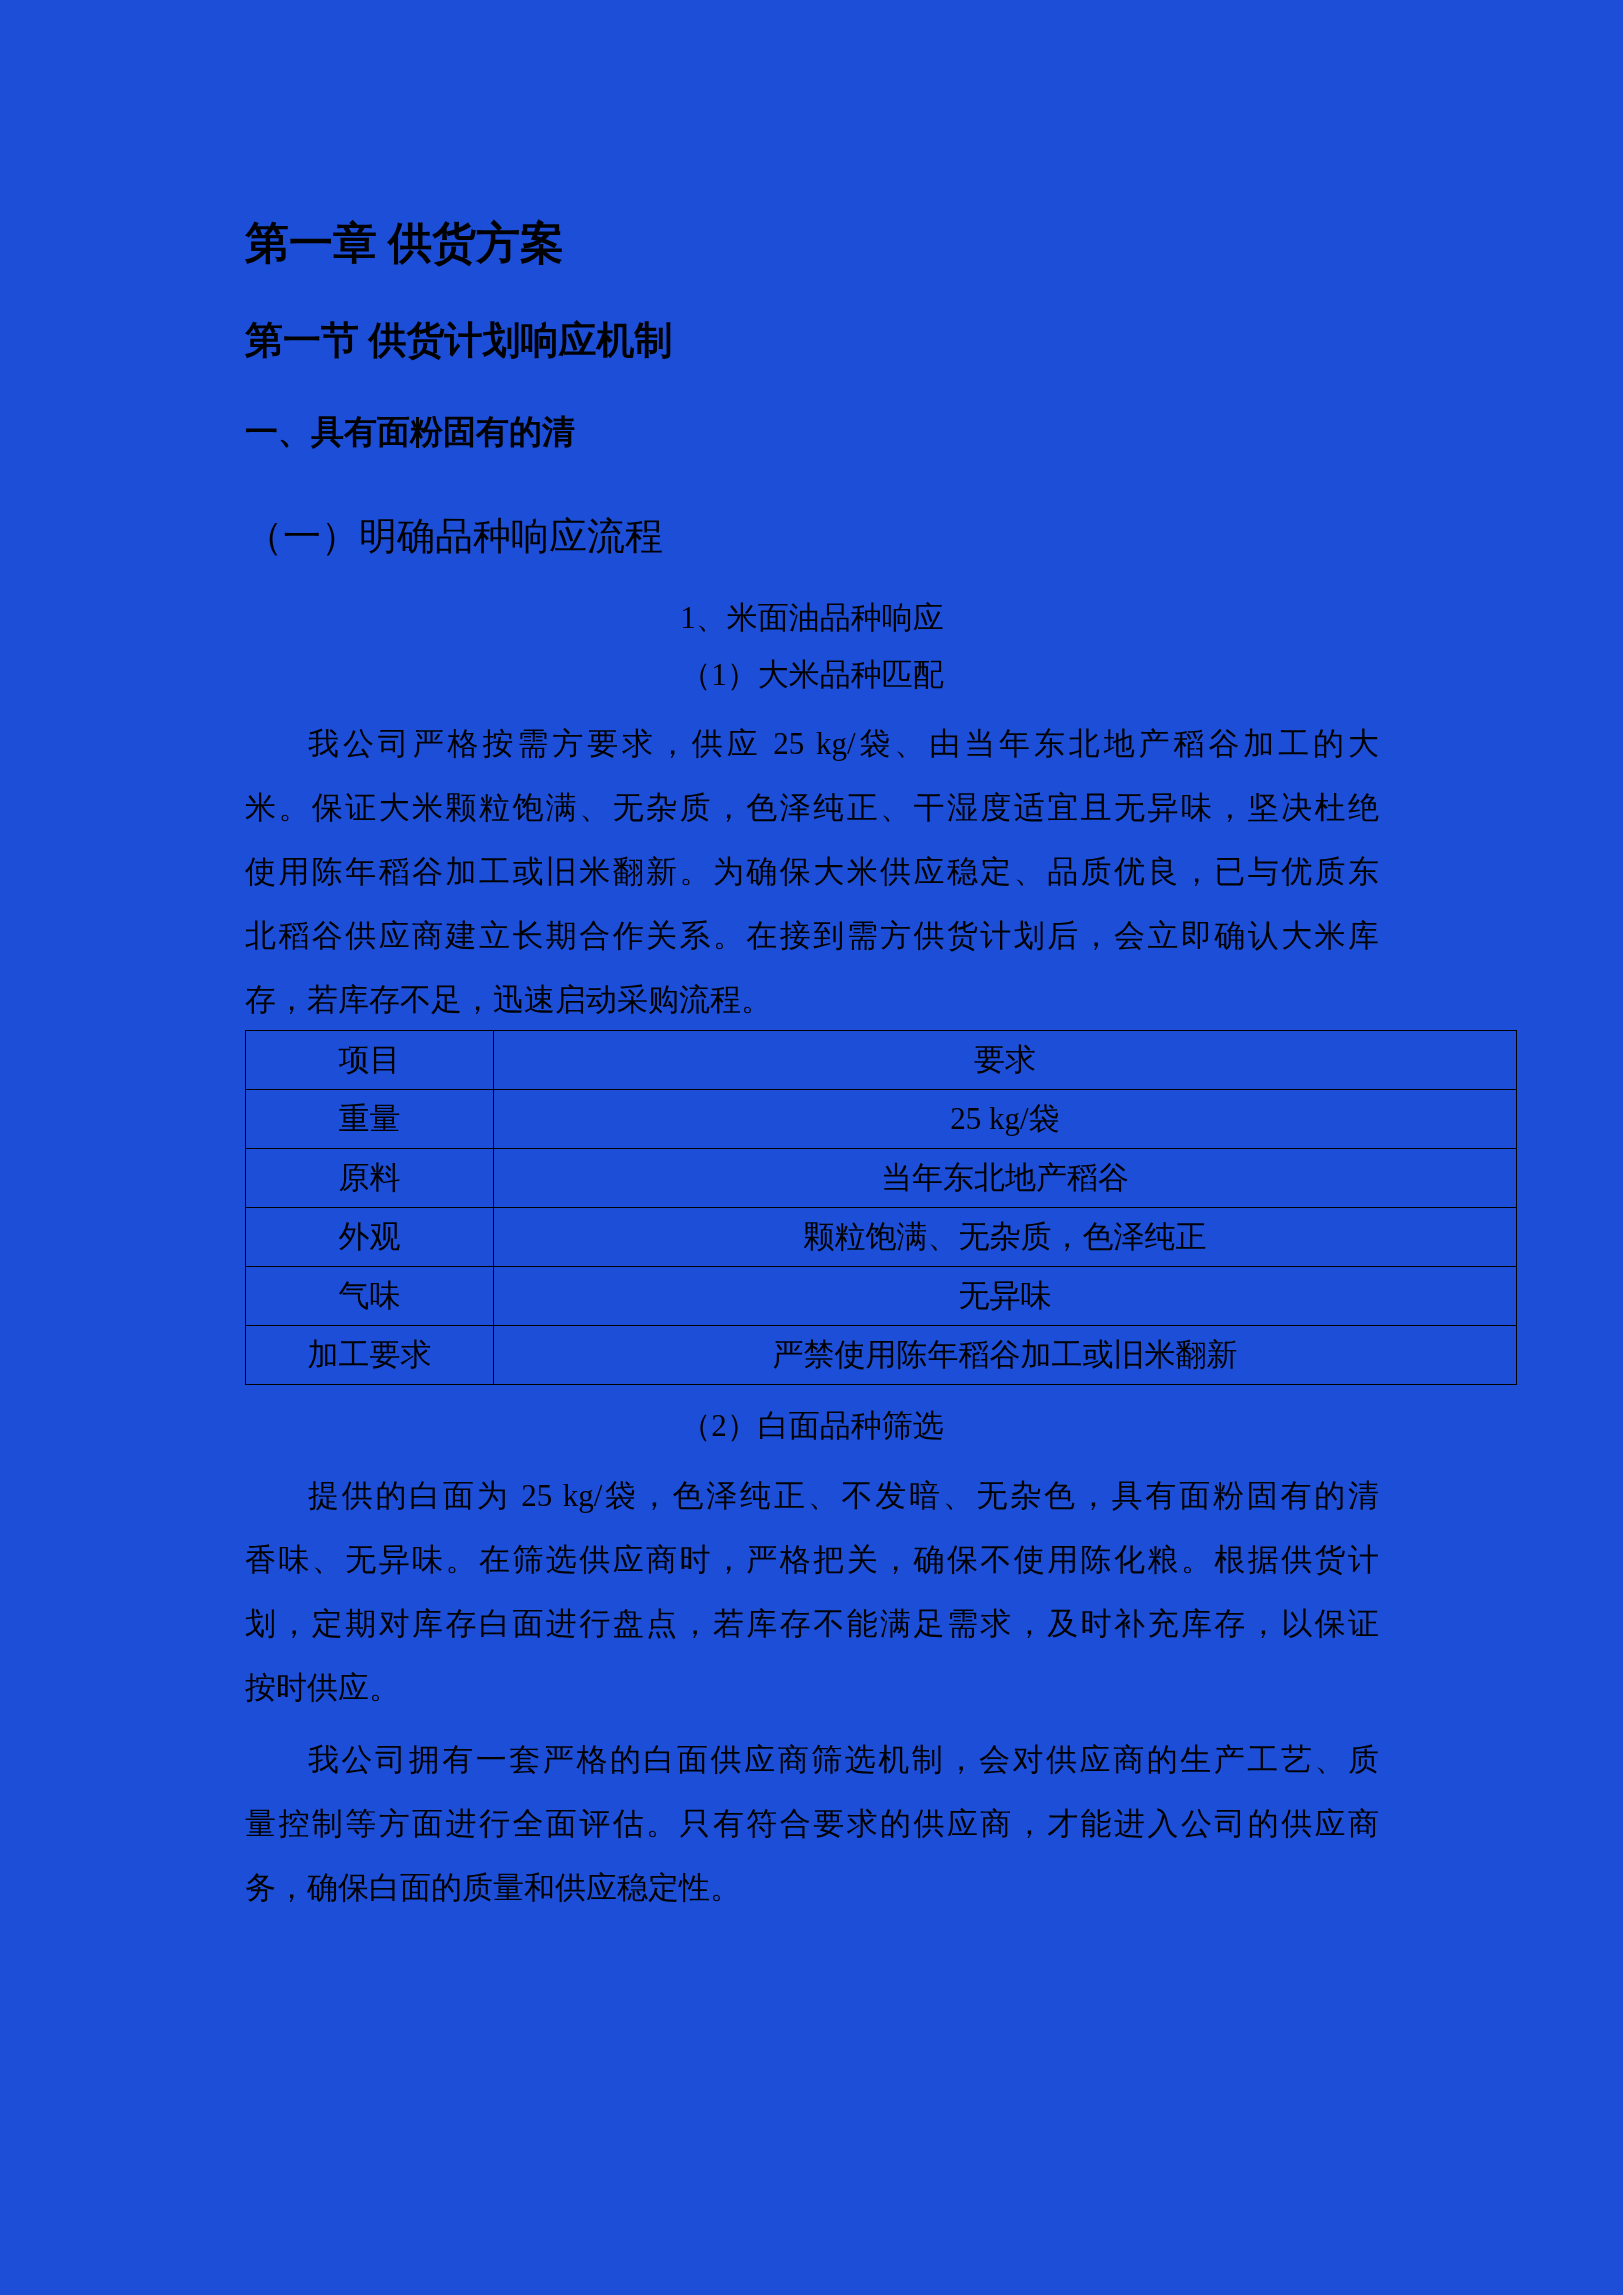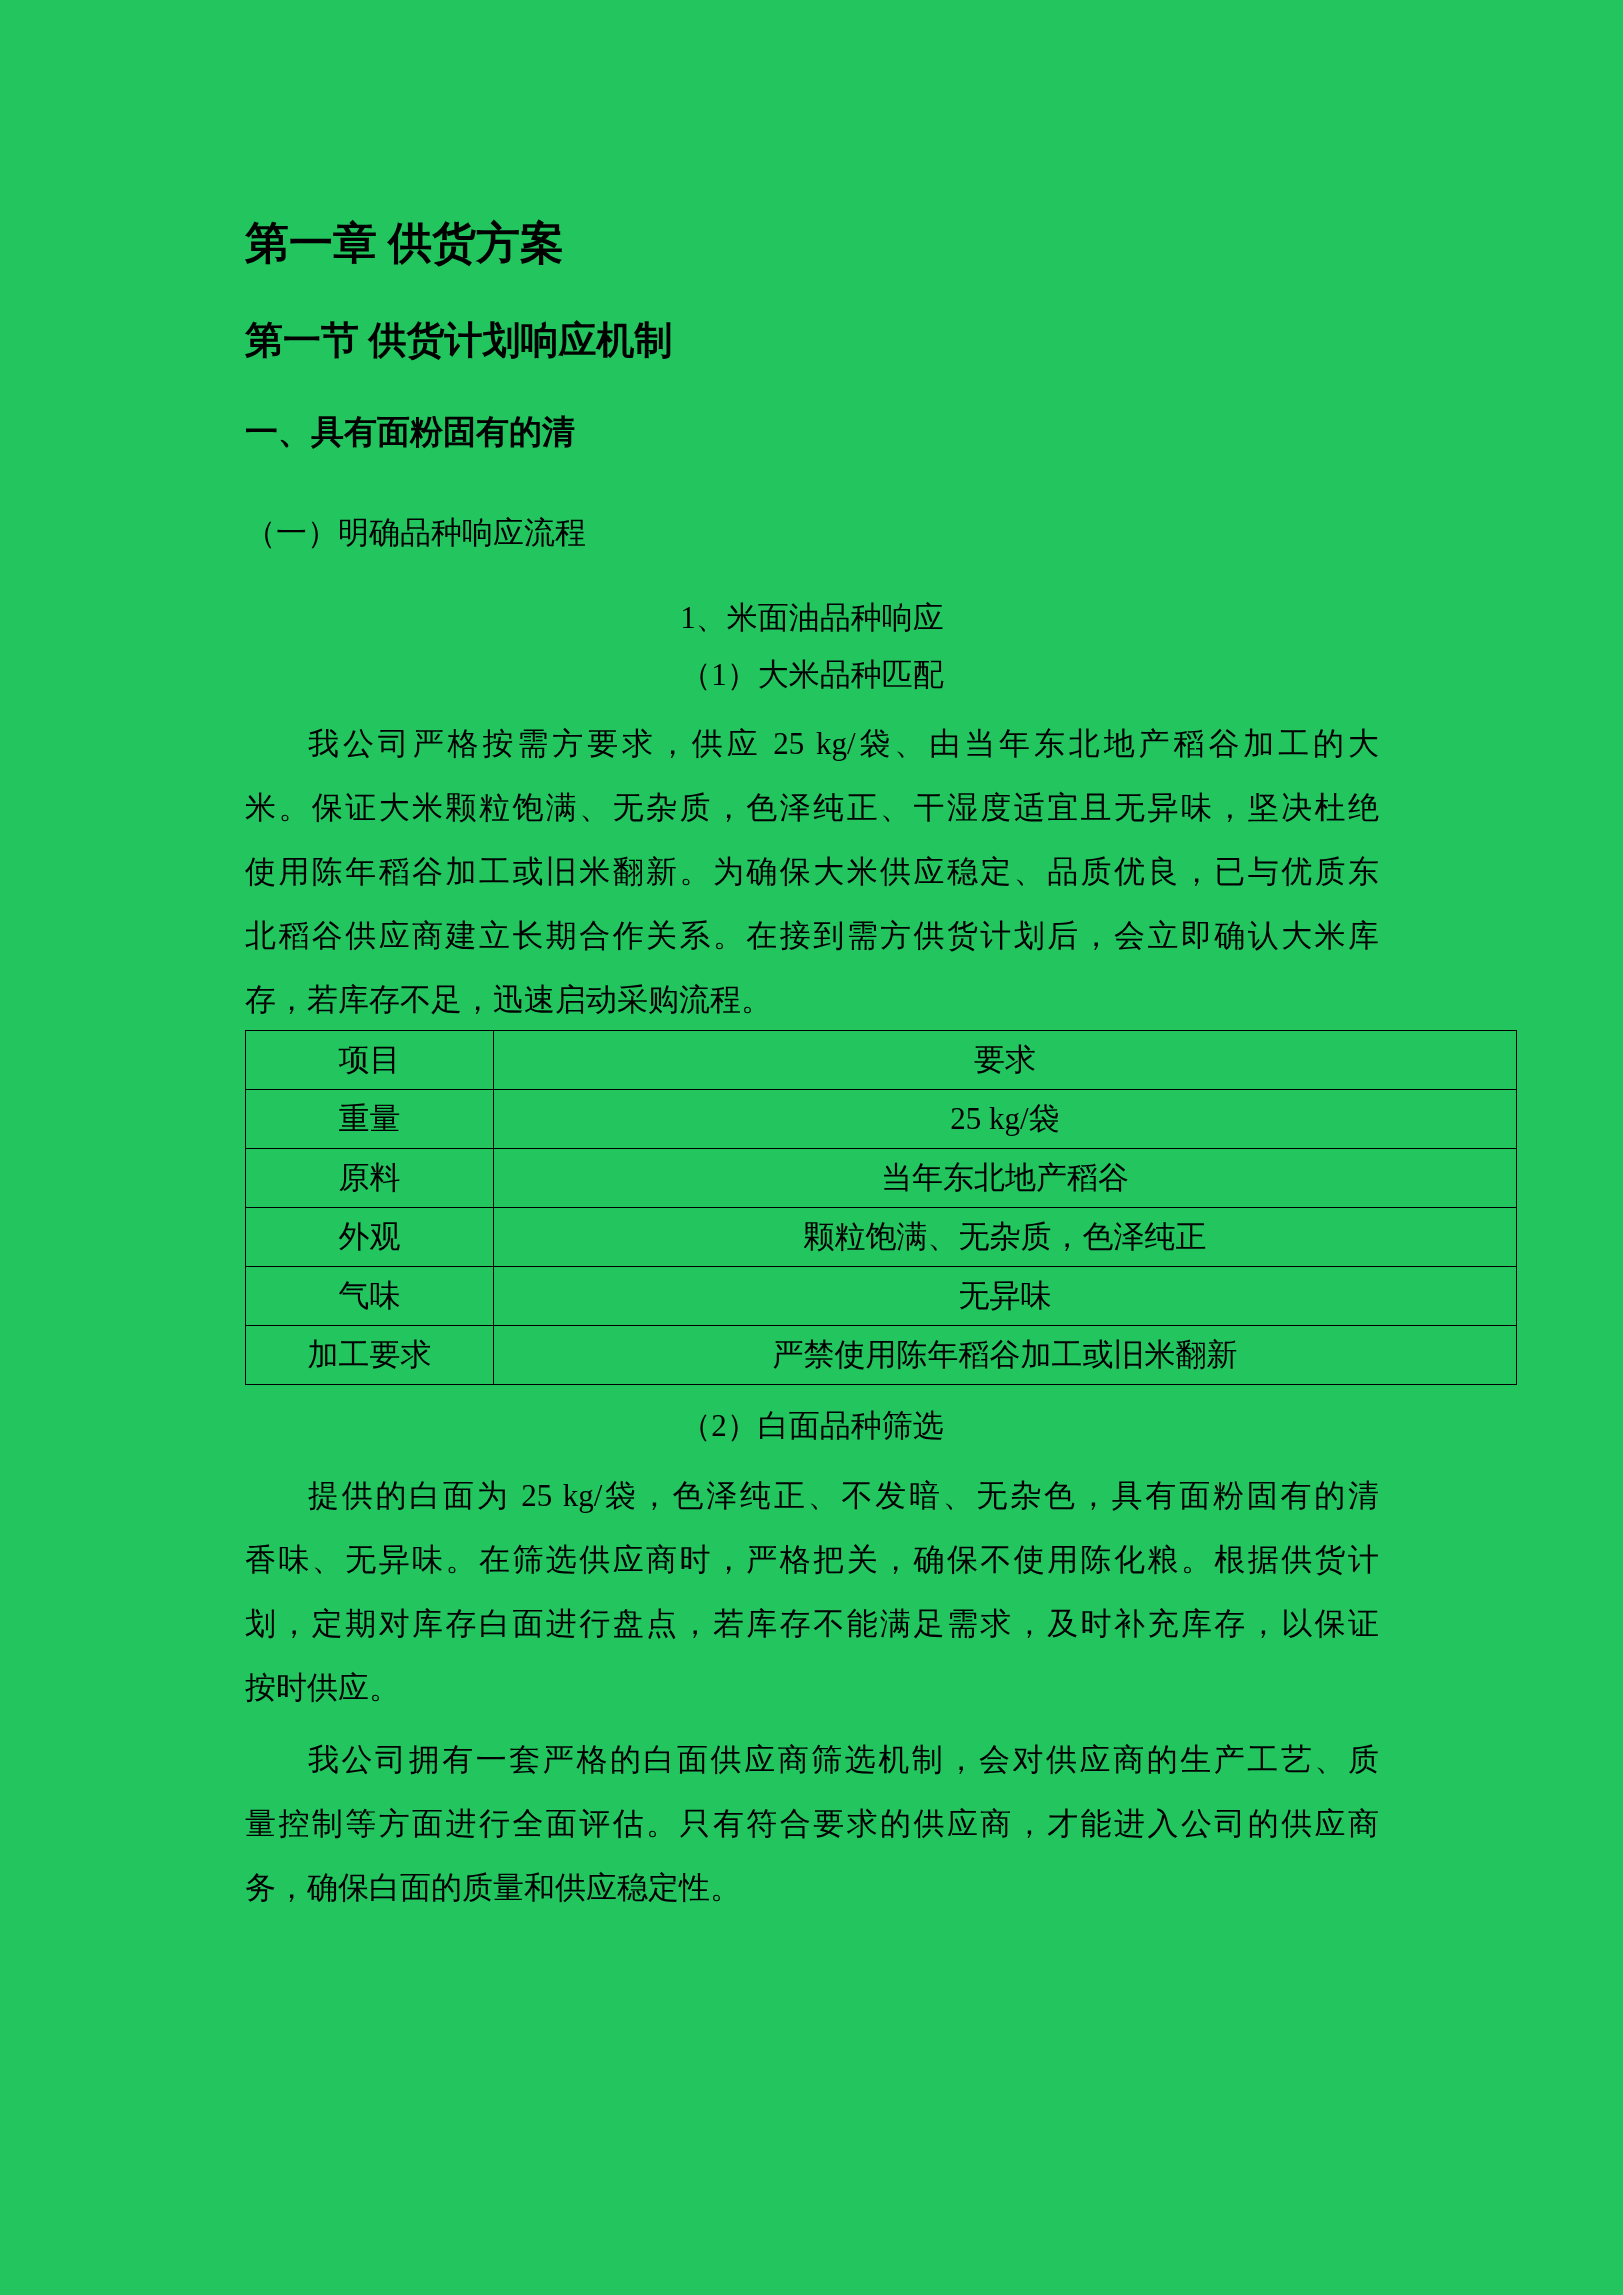--- a/index.html
+++ b/index.html
@@ -1,30 +1,30 @@
 <!DOCTYPE html>
 <html style="font-size:10.5px"><head>
 <meta charset="utf-8">
 <style>
   html, body { margin: 0; padding: 0; background: #888; }
   .page {
     position: relative;
     width: 1623px;
     height: 2295px;
     margin: 0 auto;
-    background: #22c55e;
+    background: #1d4ed8;
     color: #000000;
     font-family: "Liberation Serif", "DejaVu Serif", serif;
     overflow: hidden;
   }
   .abs { position: absolute; left: 245px; width: 1134px; }
   .h1 { font-size: 44px; font-weight: bold; line-height: 1.1; }
   .h2 { font-size: 38px; font-weight: bold; line-height: 1.1; }
   .h3 { font-size: 33px; font-weight: bold; line-height: 1.1; }
-  .h4 { font-size: 31px; font-weight: normal; line-height: 1.1; }
+  .h4 { font-size: 38px; font-weight: normal; line-height: 1.1; }
   .li  { font-size: 31px; font-weight: normal; line-height: 1.1; text-align: center; }
   .para { font-size: 31px; line-height: 64px; }
   .pline { text-align: justify; text-align-last: justify; }
   .pline.first { text-indent: 63px; }
   .pline.last { text-align-last: left; }
   table.spec {
     position: absolute;
     left: 245px; top: 1030px;
     width: 1272px;
     border-collapse: collapse;

